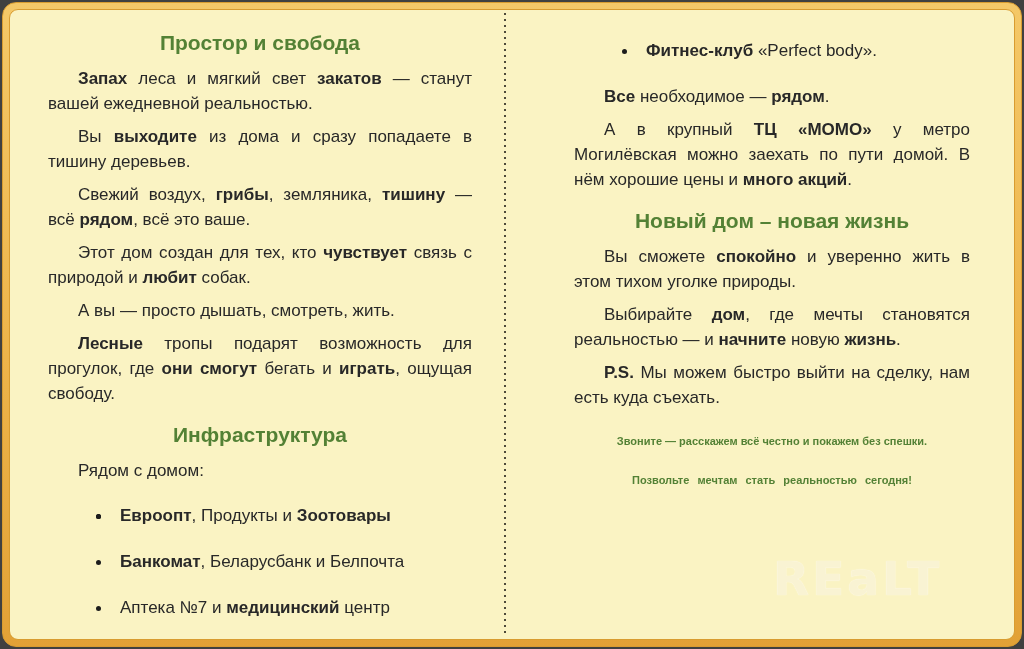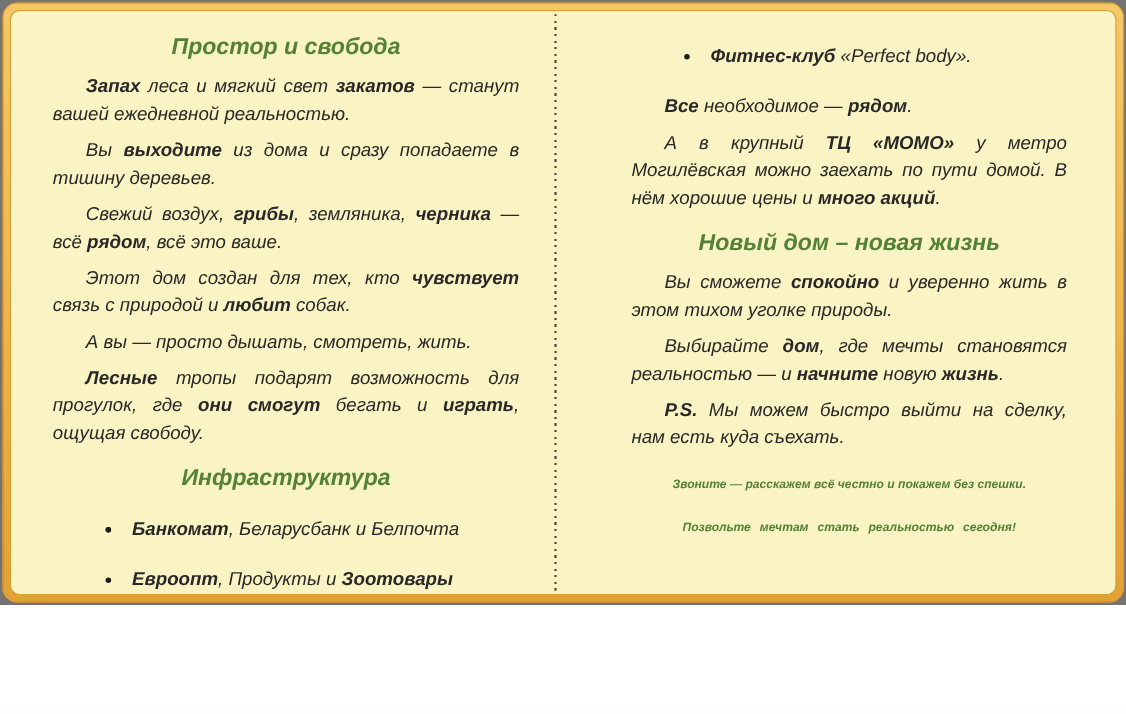--- a/index.html
+++ b/index.html
@@ -1,18 +1,18 @@
 <!DOCTYPE html>
 <html lang="ru"><head>
 <meta charset="utf-8">
 <style>
   html,body{margin:0;padding:0;background:#ffffff;}
   .page{
-    position:relative;width:1024px;height:550px;overflow:hidden;background:#737373;
-    font-family:"Liberation Sans",sans-serif;color:#282828;font-style:italic;
+    position:relative;width:1024px;height:649px;overflow:hidden;background:#404040;
+    font-family:"Liberation Sans",sans-serif;color:#282828;
   }
   .frame{
     position:absolute;left:2px;top:2px;right:2px;bottom:2px;
     border-radius:14px;border:1px solid #D89C30;box-sizing:border-box;
     background:linear-gradient(180deg,#F4C868 0%,#EDB44A 55%,#E2A136 100%);
   }
   .inner{
     position:absolute;left:6px;top:6px;right:6px;bottom:6px;
     border-radius:9px;border:1px solid #D89C30;box-sizing:border-box;
     background:#FAF3C3;display:flex;
@@ -56,30 +56,31 @@
 <body>
 
 <div class="page">
   <div class="frame">
     <div class="inner">
 
       <div class="col col-left">
         <h2 class="first">Простор и свобода</h2>
         <p class="para"><b>Запах</b> леса и мягкий свет <b>закатов</b> — станут вашей ежедневной реальностью.</p>
         <p class="para">Вы <b>выходите</b> из дома и сразу попадаете в тишину деревьев.</p>
-        <p class="para">Свежий воздух, <b>грибы</b>, земляника, <b>черника</b> — всё <b>рядом</b>, всё это ваше.</p>
+        <p class="para">Свежий воздух, <b>грибы</b>, земляника, <b>тишину</b> — всё <b>рядом</b>, всё это ваше.</p>
         <p class="para">Этот дом создан для тех, кто <b>чувствует</b> связь с природой и <b>любит</b> собак.</p>
         <p class="para">А вы — просто дышать, смотреть, жить.</p>
         <p class="para"><b>Лесные</b> тропы подарят возможность для прогулок, где <b>они смогут</b> бегать и <b>играть</b>, ощущая свободу.</p>
 
         <h2>Инфраструктура</h2>
+        <p class="para">Рядом с домом:</p>
         <ul class="bullets">
           <li><span class="dot"></span></li>
+          <li><span class="dot"></span><span class="li-text"><b>Евроопт</b>, Продукты и <b>Зоотовары</b></span></li>
           <li><span class="dot"></span><span class="li-text"><b>Банкомат</b>, Беларусбанк и Белпочта</span></li>
-          <li><span class="dot"></span><span class="li-text"><b>Евроопт</b>, Продукты и <b>Зоотовары</b></span></li>
           <li><span class="dot"></span><span class="li-text">Аптека №7 и <b>медицинский</b> центр</span></li>
         </ul>
       </div>
 
       <div class="col col-right">
         <ul class="bullets">
           <li><span class="dot"></span><span class="li-text"><b>Фитнес-клуб</b> «Perfect body».</span></li>
         </ul>
         <p class="para"><b>Все</b> необходимое — <b>рядом</b>.</p>
         <p class="para">А в крупный <b>ТЦ «МОМО»</b> у метро Могилёвская можно заехать по пути домой. В нём хорошие цены и <b>много акций</b>.</p>

